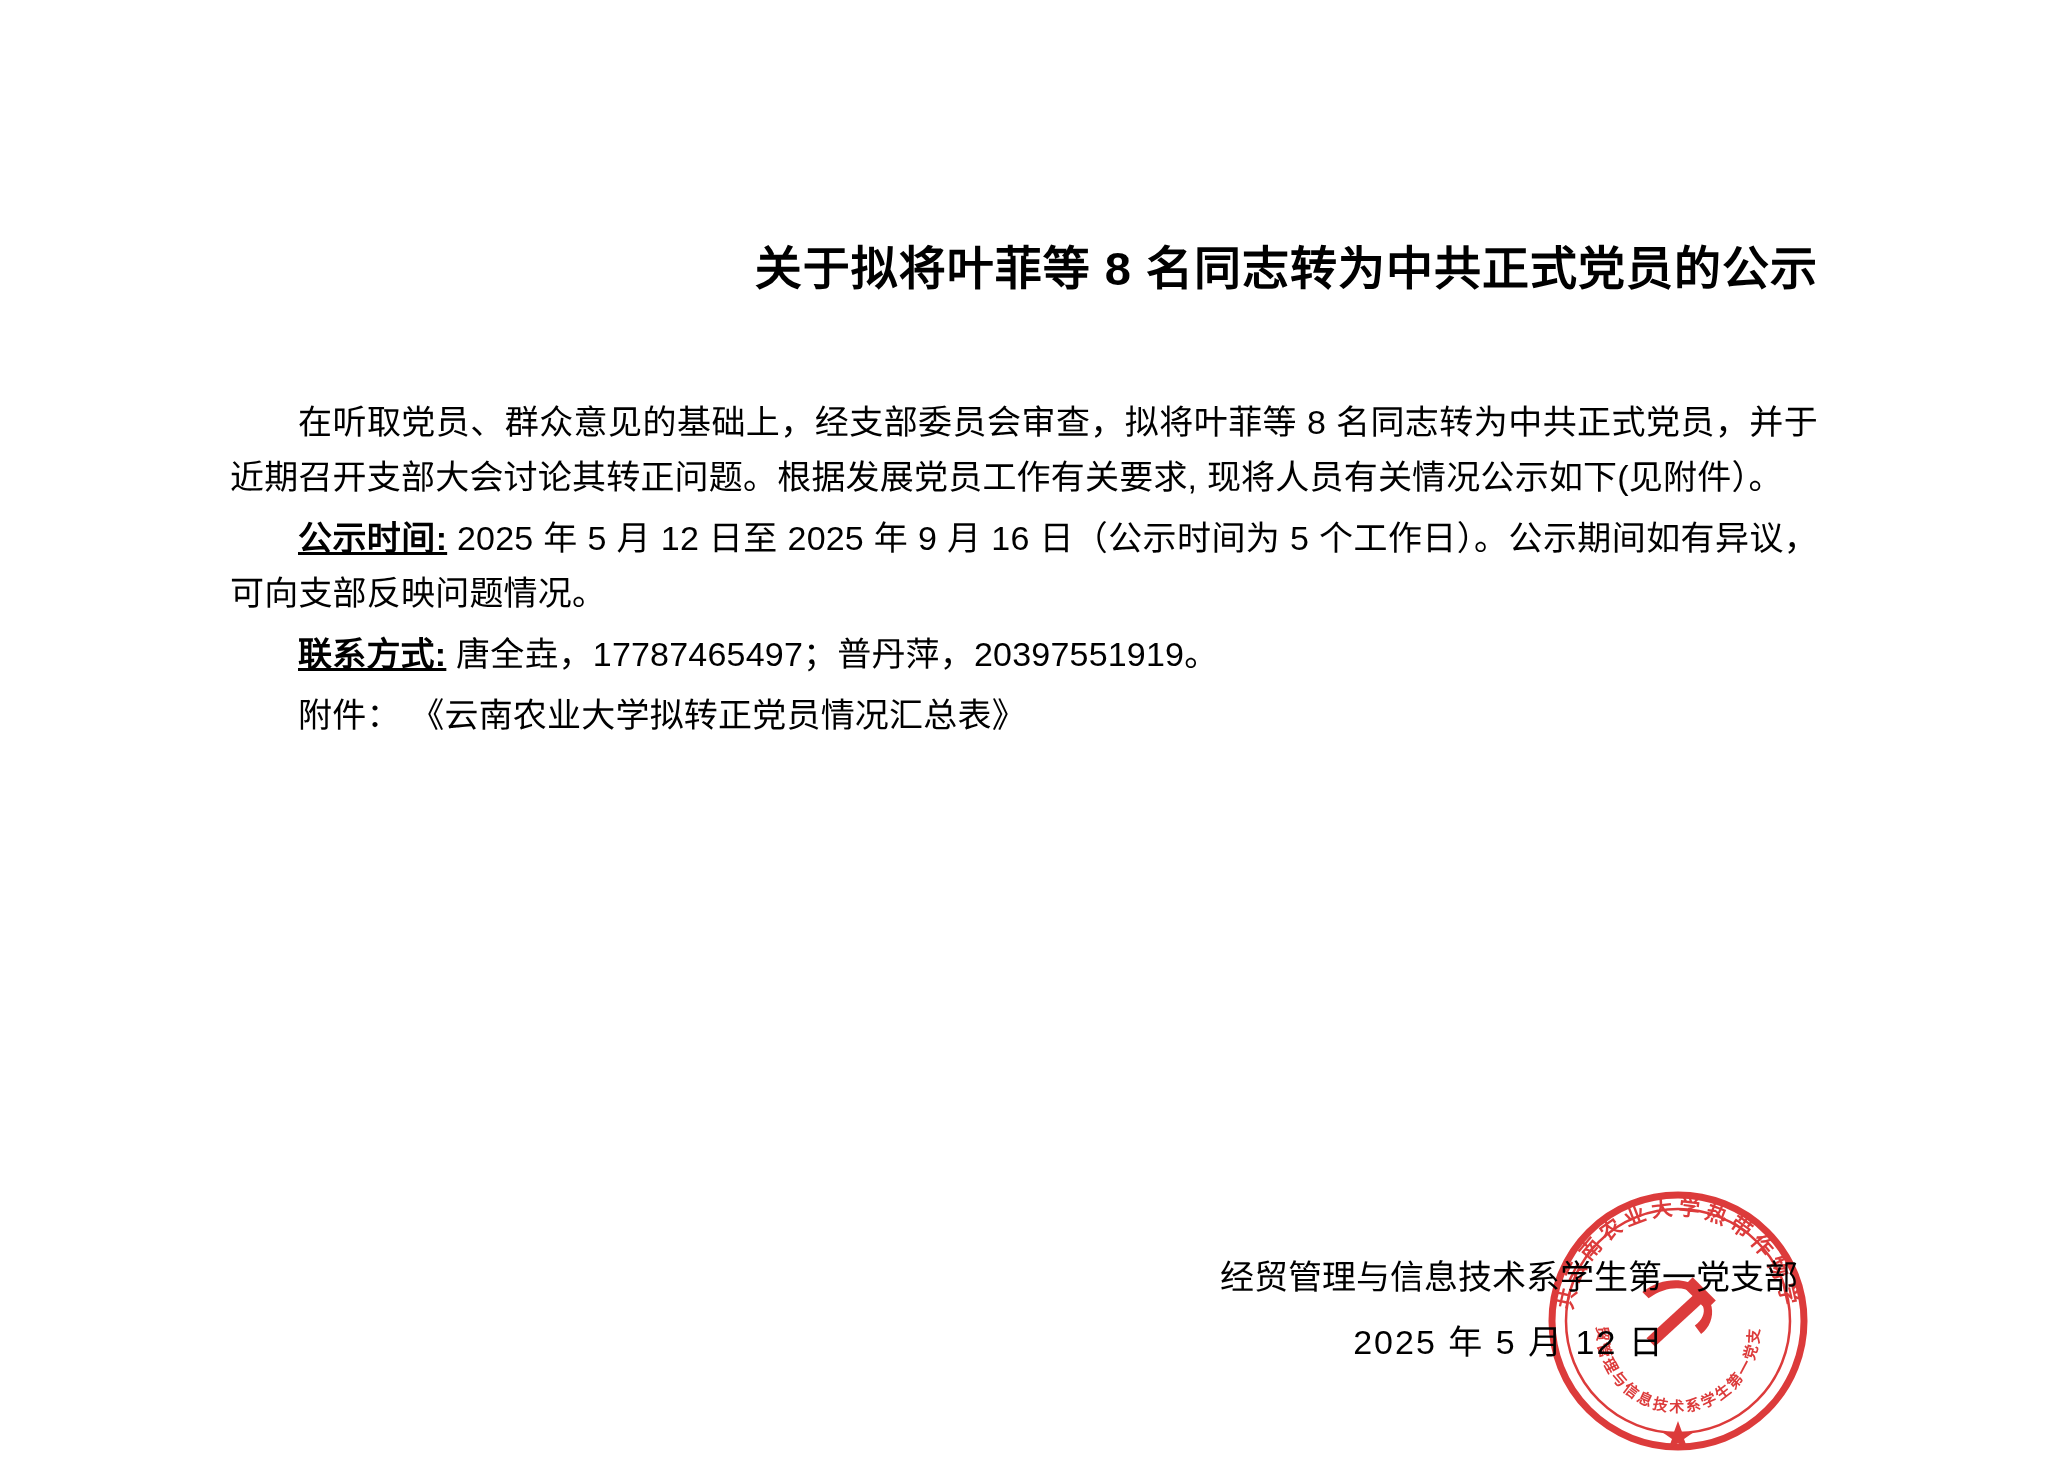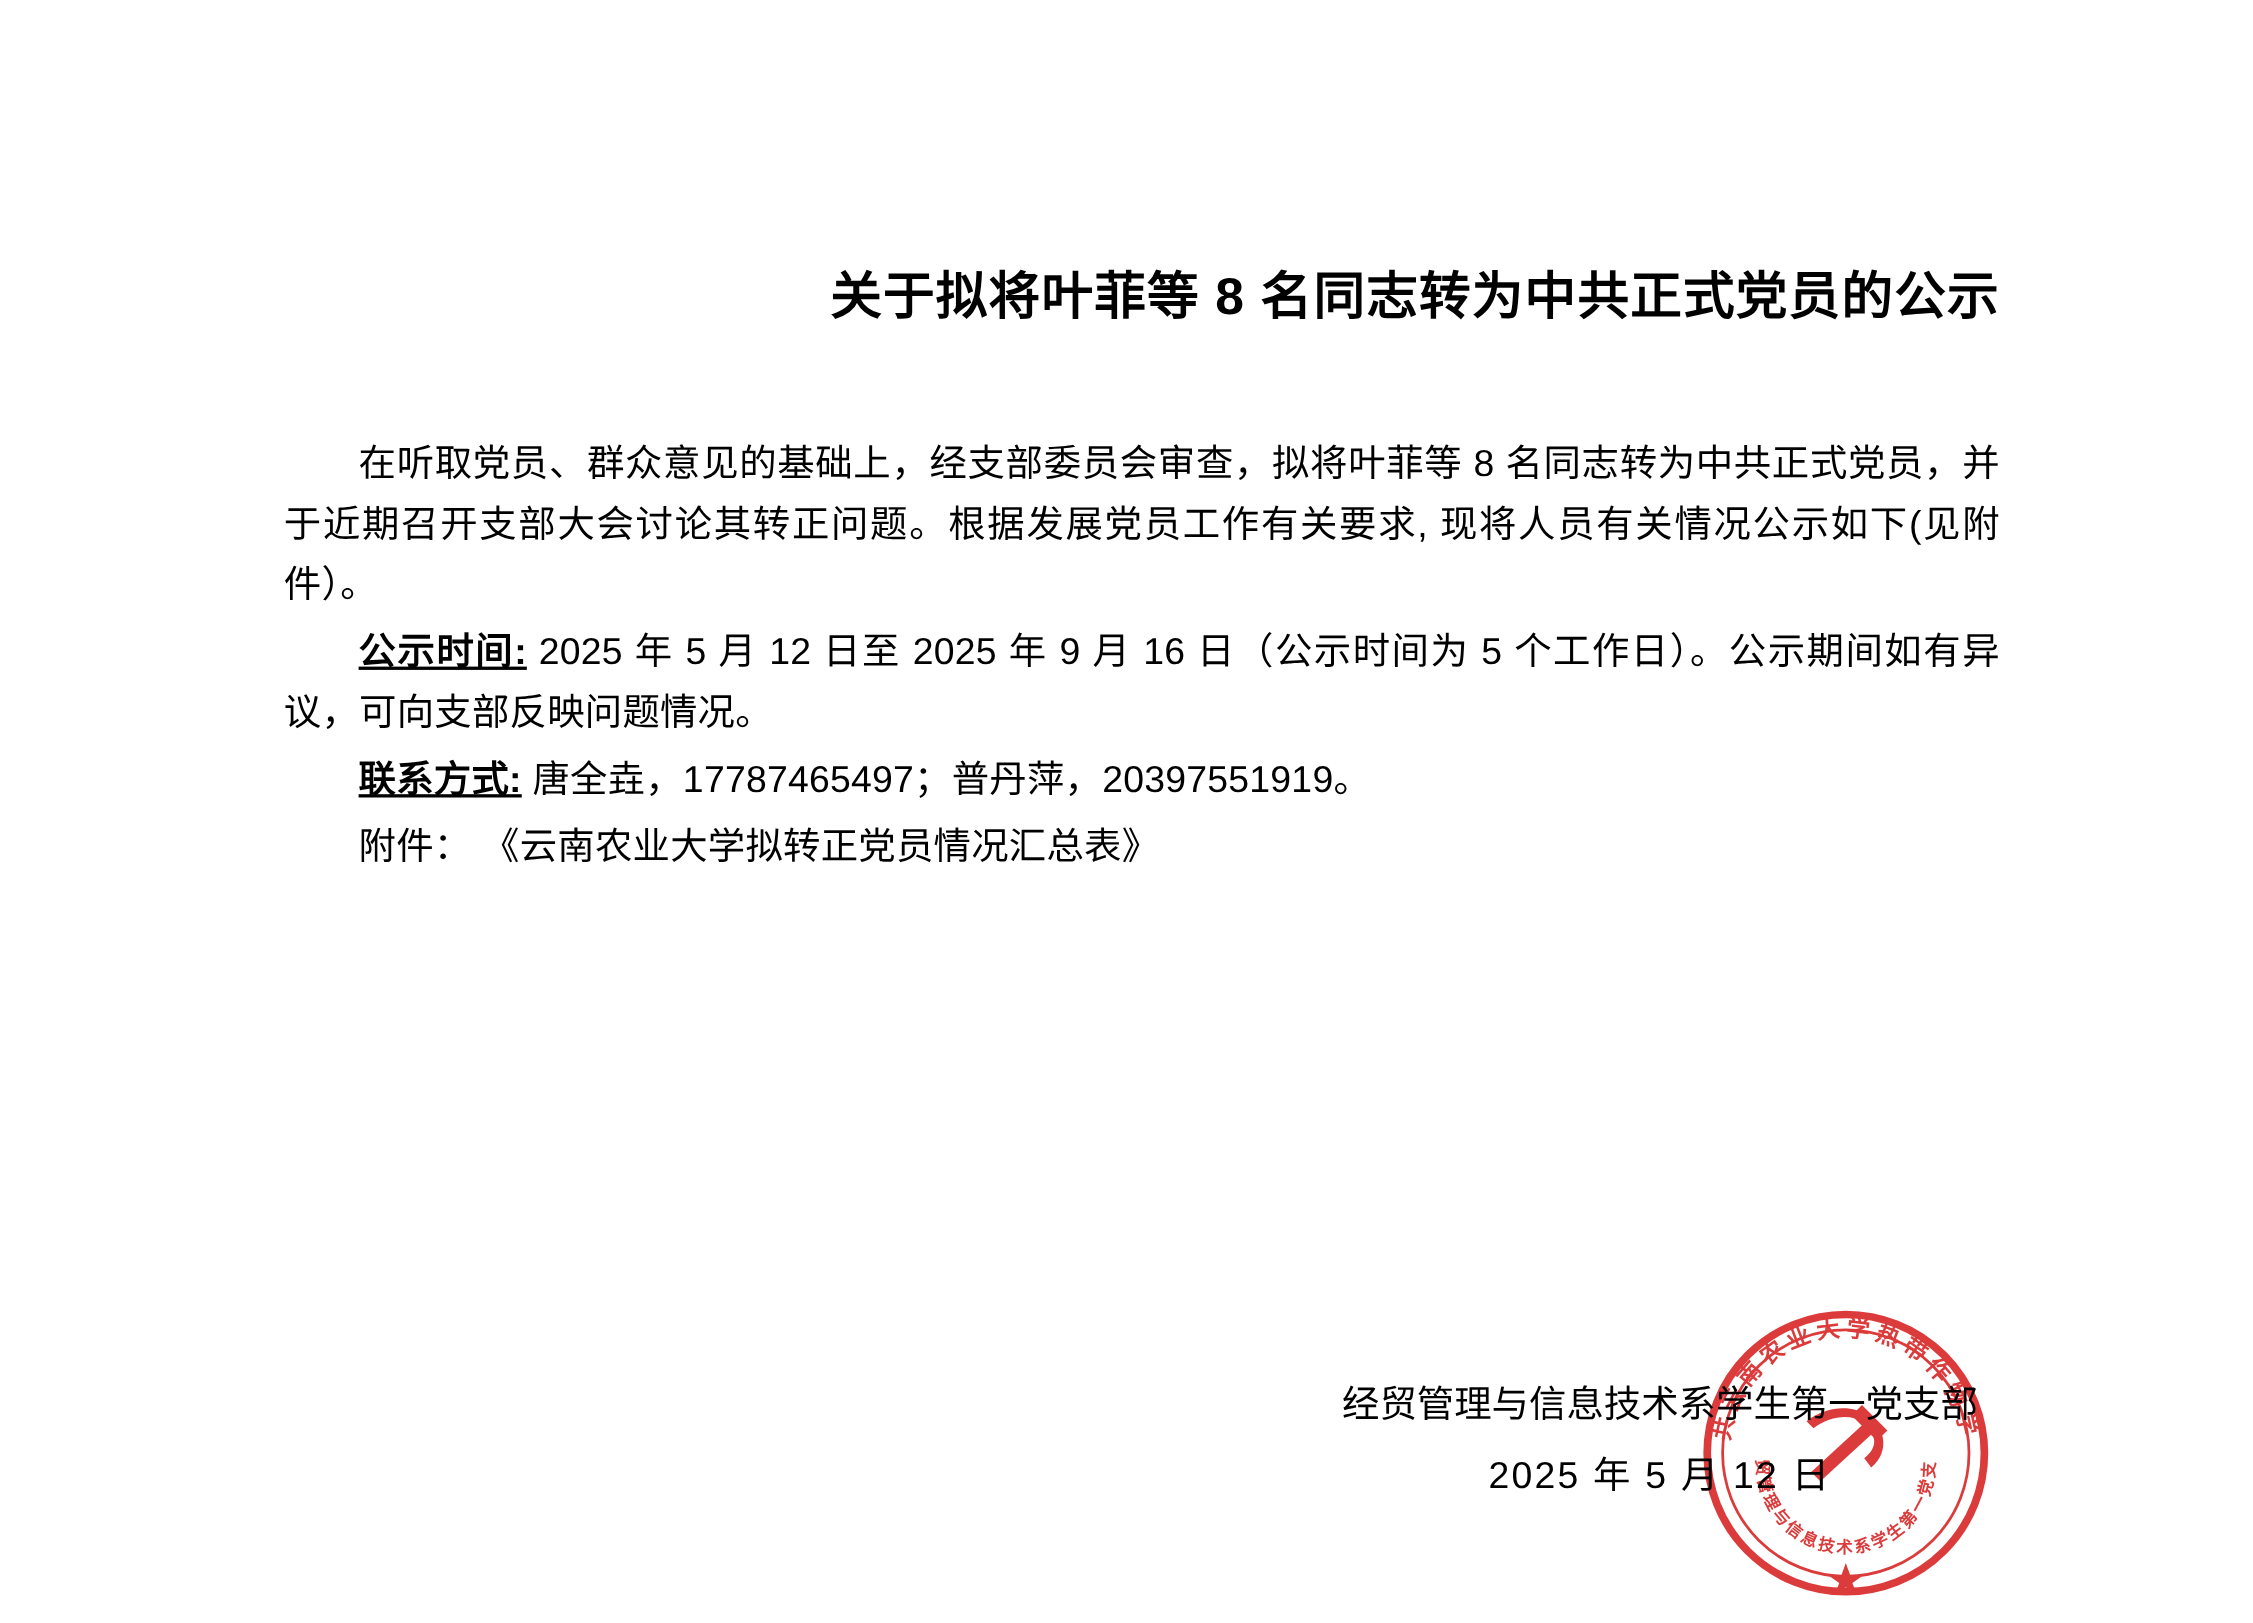--- a/index.html
+++ b/index.html
@@ -44,21 +44,20 @@
     font-size: 34px;
     line-height: 1.62;
     text-align: justify;
     text-justify: inter-ideograph;
     margin: 0 0 6px 0;
     letter-spacing: 0.2px;
   }
 
   .para.indent {
     text-indent: 68px;
-    margin-left: 28px;
   }
 
   .label {
     font-weight: bold;
     text-decoration: underline;
   }
 
   .sig-block {
     position: absolute;
     right: 250px;

